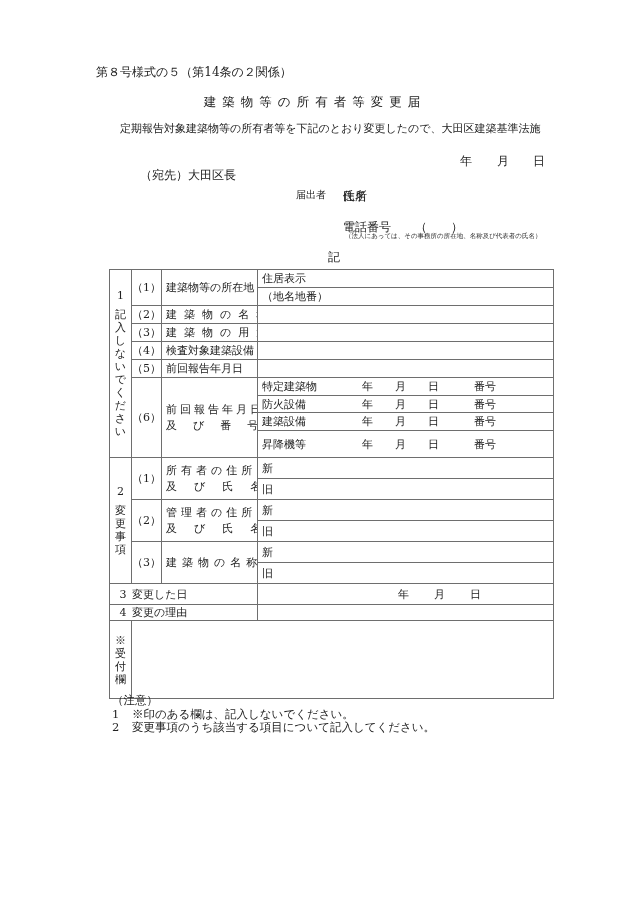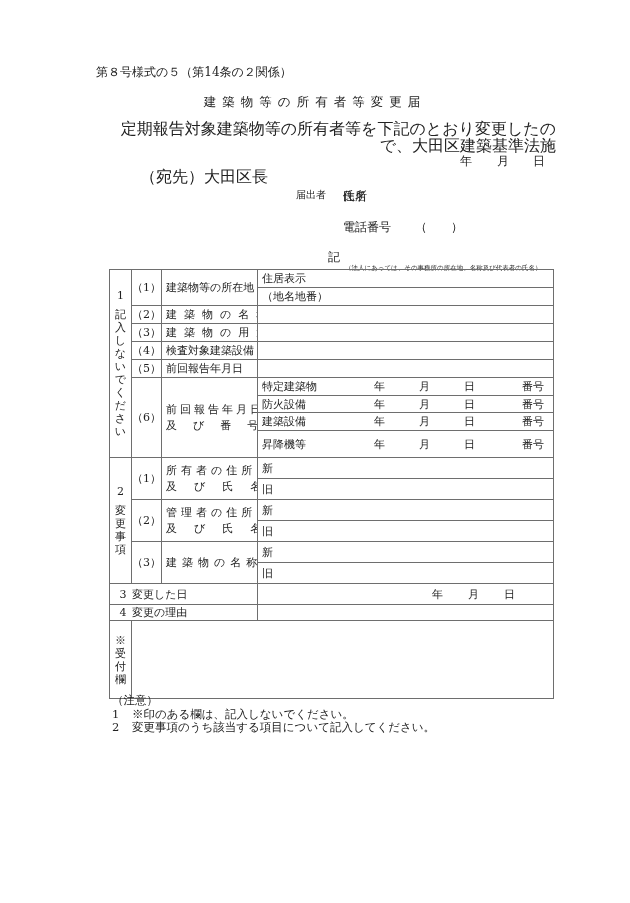--- a/index.html
+++ b/index.html
@@ -4,50 +4,50 @@
 <style>
   html, body { margin: 0; padding: 0; }
   body {
     width: 630px; height: 903px; background: #ffffff; position: relative;
     font-family: "DejaVu Serif", "Liberation Serif", serif;
     color: #222; overflow: hidden;
   }
   .abs { position: absolute; white-space: nowrap; }
   .form-no { left: 96px; top: 64px; font-size: 12px; }
   .title { left: 0; width: 630px; text-align: center; top: 94px; font-size: 12.5px; letter-spacing: 6px; }
-  .para { left: 96px; top: 120px; width: 460px; font-size: 16px; line-height: 17px; white-space: normal; text-align: right; }
+  .para { left: 96px; top: 120px; width: 460px; font-size: 11px; line-height: 17px; white-space: normal; }
   .para .l1 { display: block; text-indent: 24px; }
   .date-line { top: 153px; font-size: 12px; }
-  .addressee { left: 140px; top: 167px; font-size: 16px; }
+  .addressee { left: 140px; top: 167px; font-size: 12px; }
   .applicant-label { left: 296px; top: 188px; font-size: 10px; }
   .app-field { left: 343px; font-size: 12px; }
-  .app-note { left: 345px; top: 232px; font-size: 6.5px; margin-top: 32px; }
+  .app-note { left: 345px; top: 232px; font-size: 6.5px; }
   .ki { left: 328px; top: 249px; font-size: 12px; }
 
   table.form {
     position: absolute; left: 109px; top: 269px; width: 445px;
     border-collapse: collapse; table-layout: fixed;
     font-size: 11px;
   }
   table.form td {
     border: 1px solid #6e6e6e; padding: 0 4px; vertical-align: middle;
     overflow: hidden; white-space: nowrap;
   }
   .c-sec { width: 14px; text-align: center; padding: 0 !important; }
   .c-num { width: 20px; text-align: center; padding: 0 !important; }
   .vert { display: inline-block; width: 12px; line-height: 13px; font-size: 11px; text-align: center; white-space: normal; word-break: break-all; }
   .secnum { display: block; margin-bottom: 6px; }
   .two-line { line-height: 16px; }
-  .row-val { display: flex; gap: 12px; }
+  .row-val { display: flex; }
   .row-val span { display: inline-block; }
   .prev-cat { width: 100px; }
   .prev-y { width: 33px; }
   .prev-m { width: 33px; }
   .prev-d { width: 46px; }
-  .change-date { text-align: center; padding-left: 140px !important; }
+  .change-date { padding-left: 140px !important; }
   .change-date span { display: inline-block; width: 36px; }
 
   .notes { left: 112px; top: 694px; font-size: 11.5px; line-height: 13px; }
   .note-line { left: 112px; font-size: 11.5px; }
   .note-line .n { display: inline-block; width: 20px; }
 </style>
 </head>
 <body>
 
 <div class="abs form-no">第８号様式の５（第14条の２関係）</div>

